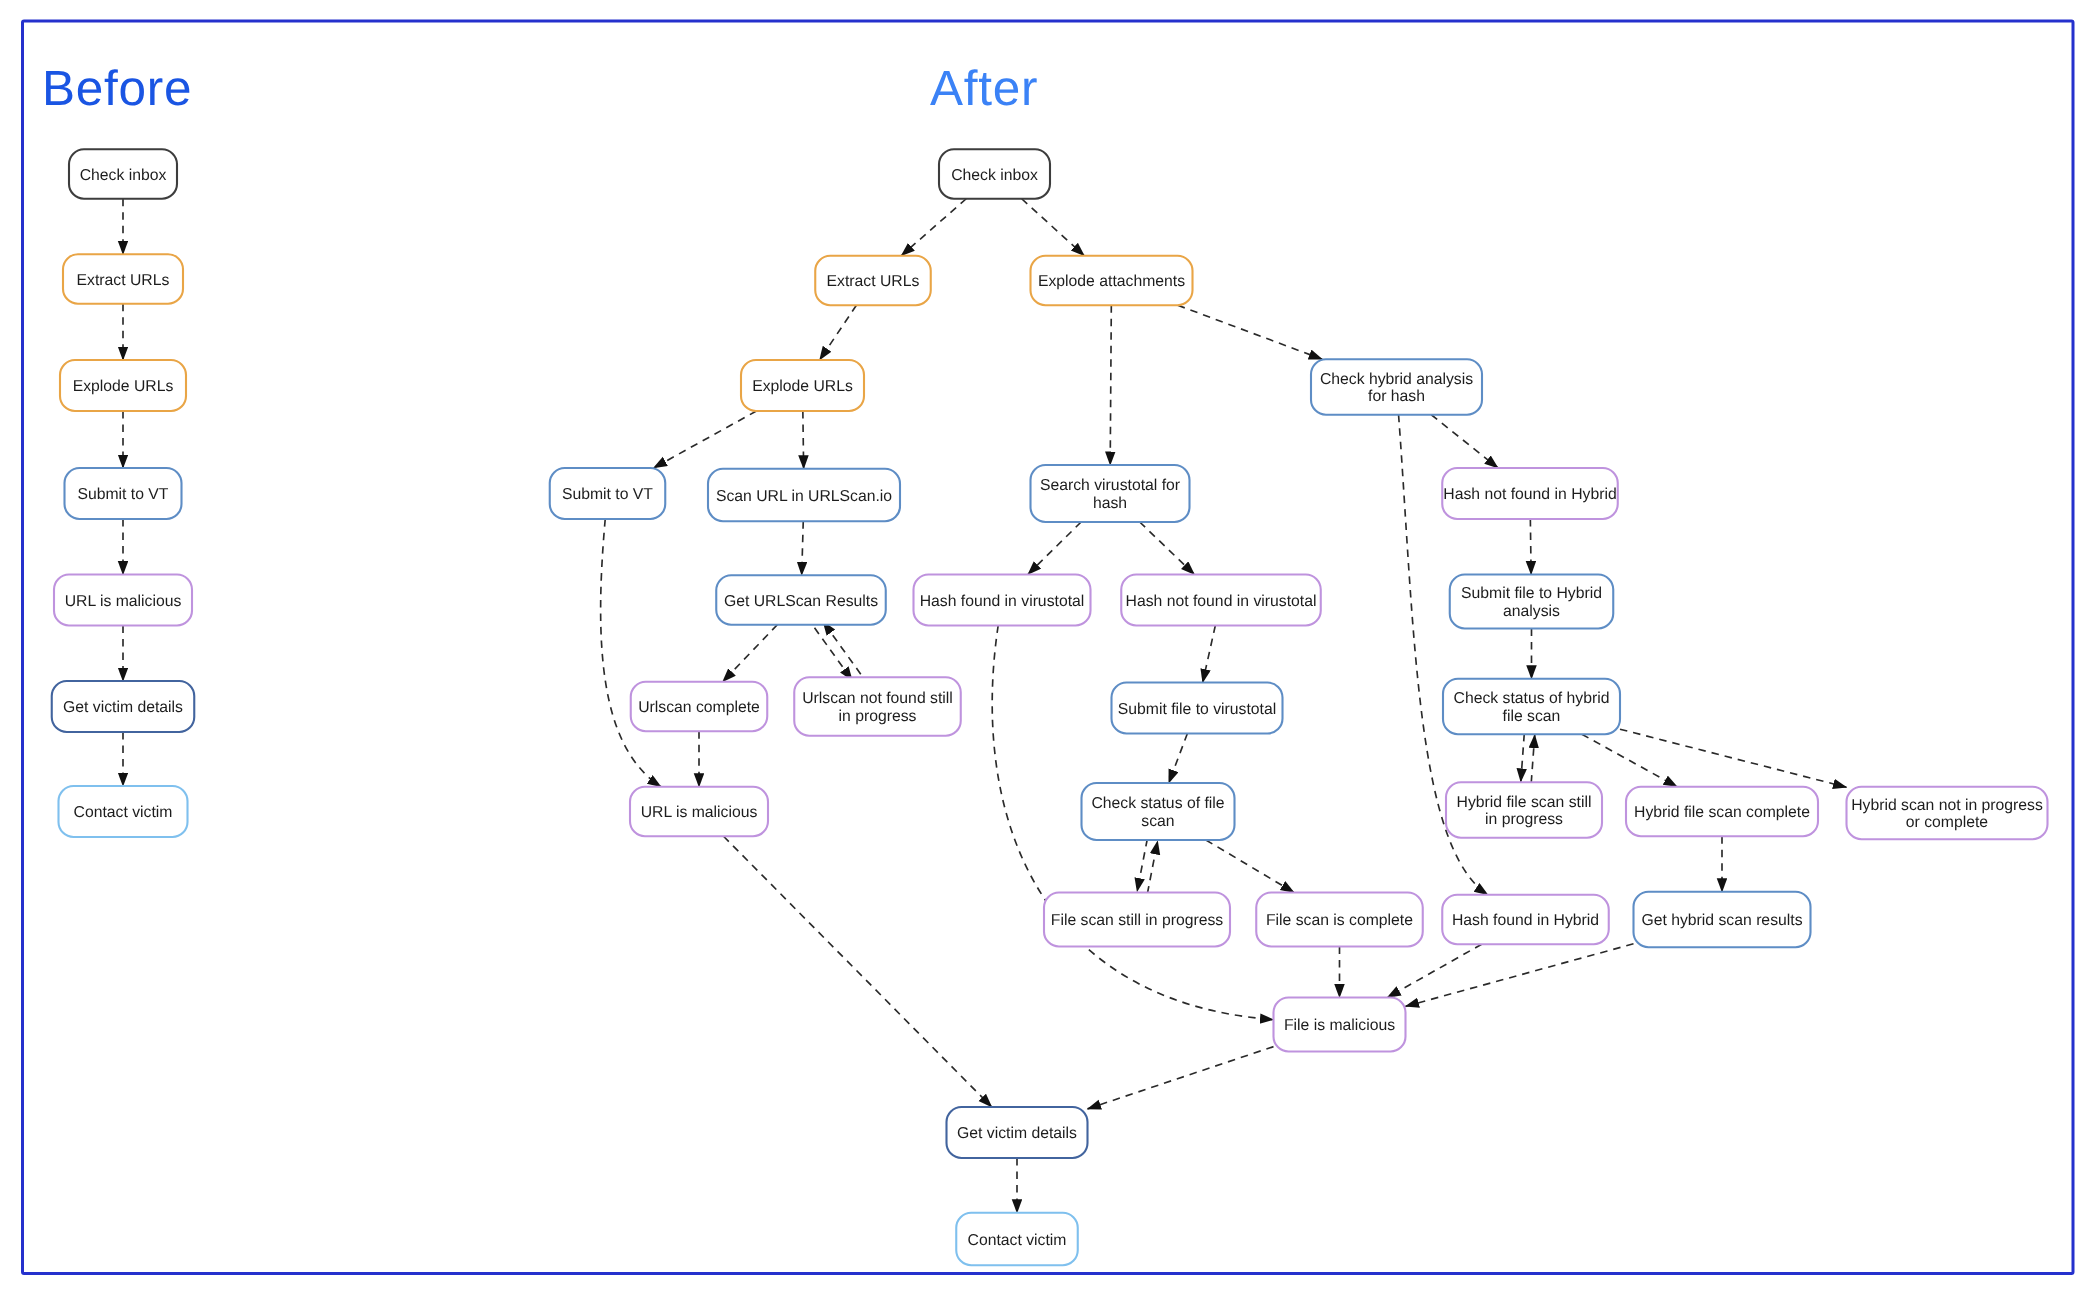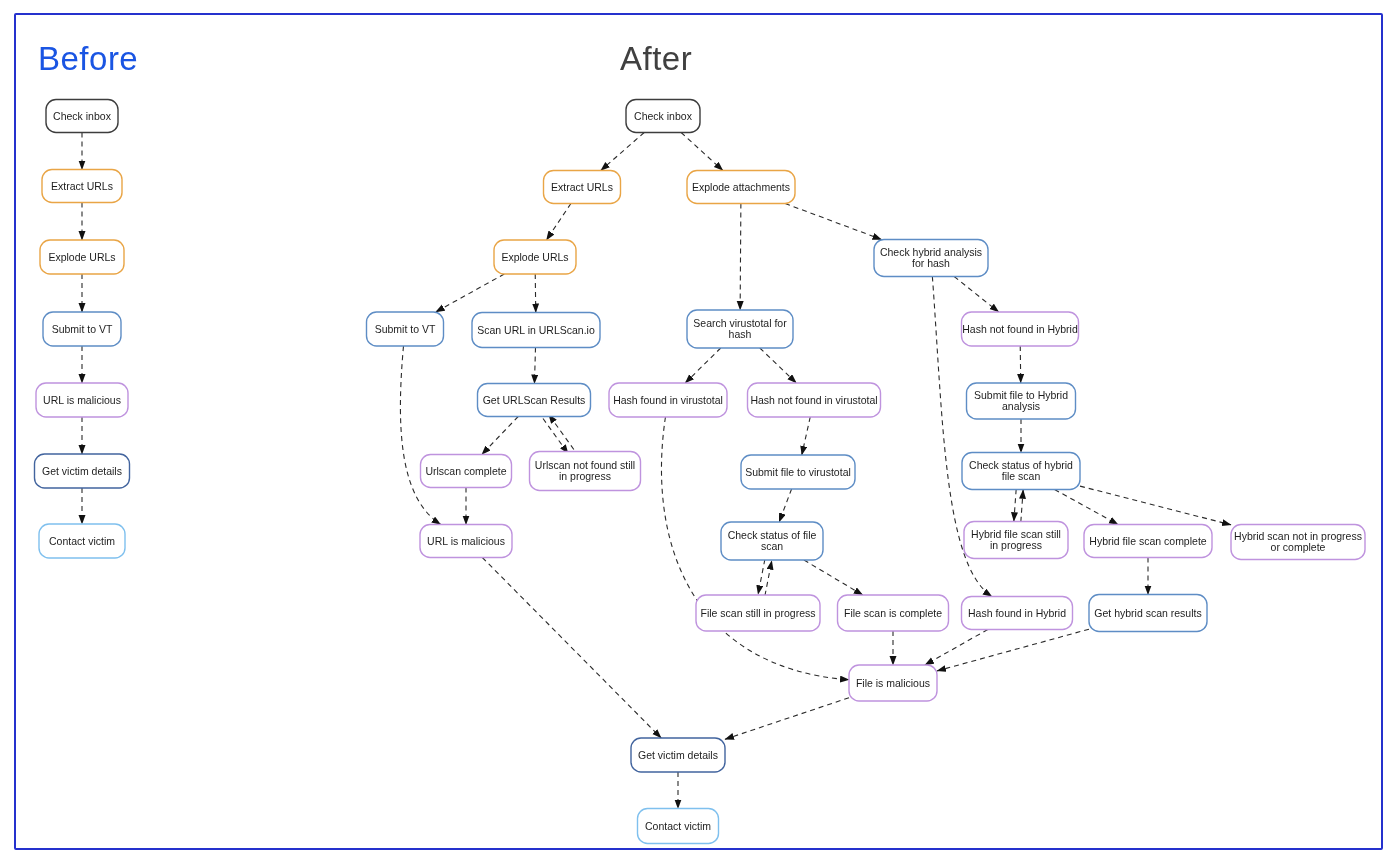--- a/index.html
+++ b/index.html
@@ -2,21 +2,21 @@
 <html><head>
 <meta charset="utf-8">
 <style>
   html,body{margin:0;padding:0;background:#ffffff;}
   .page{position:relative;width:1400px;height:868px;background:#ffffff;overflow:hidden;
         font-family:"Liberation Sans",sans-serif;}
   .frame{position:absolute;left:14px;top:13px;width:1369px;height:837px;
          border:2px solid #2531cd;border-radius:2px;box-sizing:border-box;pointer-events:none;}
   .diagram-title{position:absolute;font-size:33px;font-weight:500;color:#1a55e3;
                  letter-spacing:0.5px;}
-  #title-before{left:38px;top:40px;}
+  #title-before{left:28px;top:40px;}
   #title-after{left:620px;top:40px;}
   svg.canvas{position:absolute;left:0;top:0;}
   svg.canvas text{font-family:"Liberation Sans",sans-serif;}
 </style>
 </head>
 <body>
 
 <div class="page">
   <div class="frame" id="frame" style="border-color: rgb(37, 49, 205);"></div>
   <svg class="canvas" id="diagram" width="1400" height="868" viewBox="0 0 1400 868">
@@ -210,14 +210,14 @@
           <rect x="631" y="738" width="94" height="34" rx="10" ry="10" fill="#ffffff" stroke="#42649e" stroke-width="1.4"></rect>
           <text text-anchor="middle" fill="#1d1d1d" font-size="10.5"><tspan x="678" y="758.7">Get victim details</tspan></text>
         </g>
         <g>
           <rect x="637.5" y="808.5" width="81" height="35" rx="10" ry="10" fill="#ffffff" stroke="#7fc0ee" stroke-width="1.4"></rect>
           <text text-anchor="middle" fill="#1d1d1d" font-size="10.5"><tspan x="678" y="829.7">Contact victim</tspan></text>
         </g>
       </g>
     </svg>
   <div class="diagram-title" id="title-before" style="color: rgb(26, 85, 227);">Before</div>
-  <div class="diagram-title" id="title-after" style="color: #404040;">After</div>
+  <div class="diagram-title" id="title-after" style="color: #3b82f6;">After</div>
 </div>
 
 </body></html>

